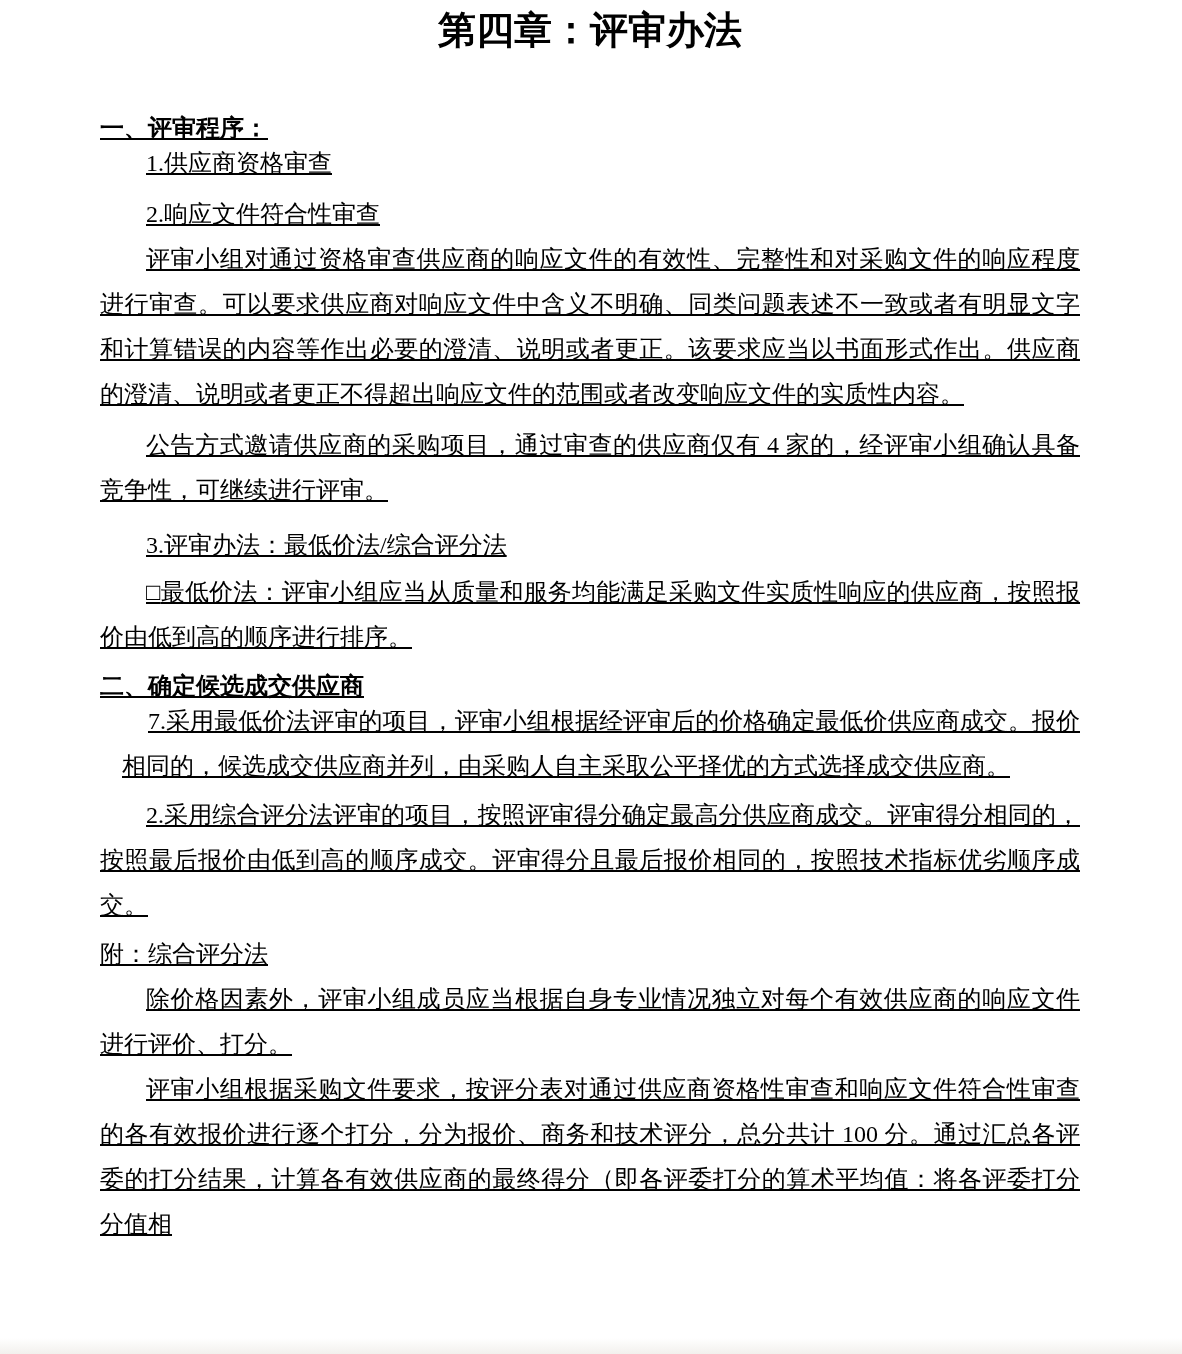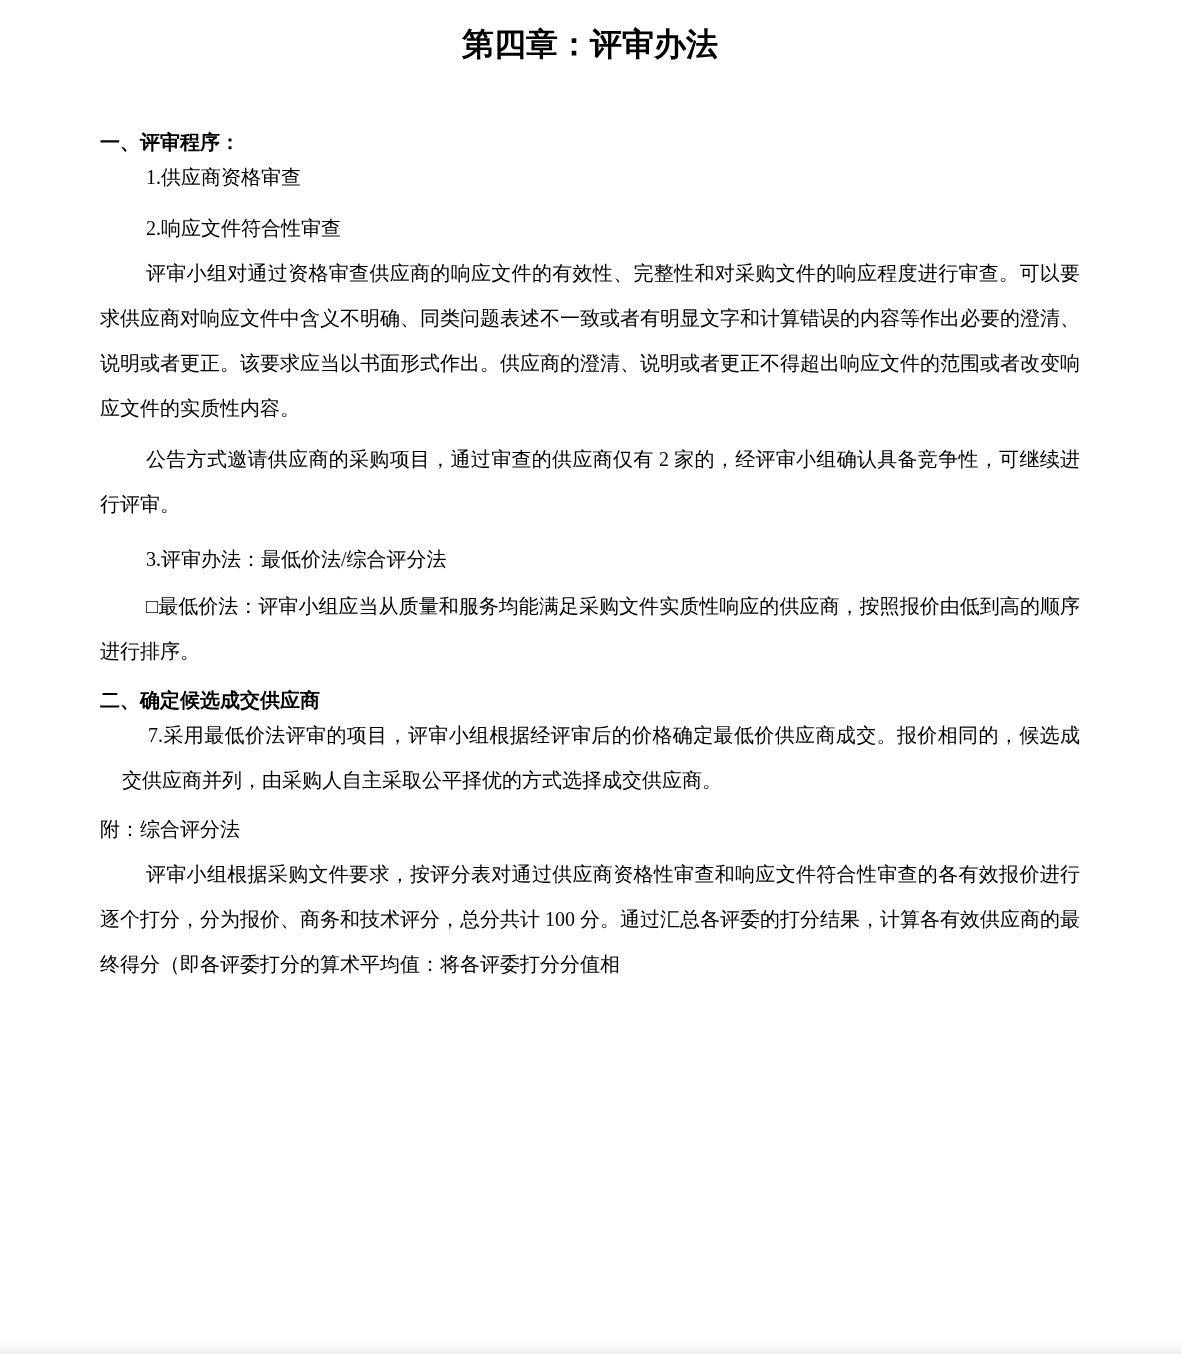--- a/index.html
+++ b/index.html
@@ -14,31 +14,32 @@
     font-family: "Liberation Serif", "DejaVu Serif", serif;
     overflow: hidden;
     position: relative;
   }
   .page {
     box-sizing: border-box;
     width: 1182px;
     padding: 6px 102px 0 100px;
   }
   .doc-title {
-    font-size: 32px;
+    font-size: 38px;
     font-weight: bold;
     line-height: 48px;
     text-align: center;
-    margin: 14px 0 52px 0;
+    margin: 0 0 52px 0;
   }
   p {
     margin: 0;
-    font-size: 20px;
+    font-size: 24px;
     line-height: 45px;
     word-break: break-all;
+    text-decoration: underline;
   }
   .sec {
     font-weight: bold;
   }
   .sub {
     text-indent: 46px;
   }
   .para {
     text-indent: 46px;
     text-align: justify;
@@ -71,32 +72,34 @@
 
   <p class="sec">一、评审程序：</p>
 
   <p class="sub mtneg">1.供应商资格审查</p>
 
 
   <p class="sub mt6">2.响应文件符合性审查</p>
 
   <p class="para">评审小组对通过资格审查供应商的响应文件的有效性、完整性和对采购文件的响应程度进行审查。可以要求供应商对响应文件中含义不明确、同类问题表述不一致或者有明显文字和计算错误的内容等作出必要的澄清、说明或者更正。该要求应当以书面形式作出。供应商的澄清、说明或者更正不得超出响应文件的范围或者改变响应文件的实质性内容。</p>
 
-  <p class="para mt6">公告方式邀请供应商的采购项目，通过审查的供应商仅有 2 家的，经评审小组确认具备竞争性，可继续进行评审。</p>
+  <p class="para mt6">公告方式邀请供应商的采购项目，通过审查的供应商仅有 4 家的，经评审小组确认具备竞争性，可继续进行评审。</p>
 
   <p class="sub mt10">3.评审办法：最低价法/综合评分法</p>
 
   <p class="para mt2"><span>□</span><span>最低价法：评审小组应当从质量和服务均能满足采购文件实质性响应的供应商，按照报价由低到高的顺序进行排序。</span></p>
 
 
   <p class="sec mt4">二、确定候选成交供应商</p>
 
   <p class="hang mtneg">7.采用最低价法评审的项目，评审小组根据经评审后的价格确定最低价供应商成交。报价相同的，候选成交供应商并列，由采购人自主采取公平择优的方式选择成交供应商。</p>
 
+  <p class="para mt4">2.采用综合评分法评审的项目，按照评审得分确定最高分供应商成交。评审得分相同的，按照最后报价由低到高的顺序成交。评审得分且最后报价相同的，按照技术指标优劣顺序成交。</p>
 
   <p class="mt4">附：综合评分法</p>
 
+  <p class="para">除价格因素外，评审小组成员应当根据自身专业情况独立对每个有效供应商的响应文件进行评价、打分。</p>
 
   <p class="para">评审小组根据采购文件要求，按评分表对通过供应商资格性审查和响应文件符合性审查的各有效报价进行逐个打分，分为报价、商务和技术评分，总分共计 100 分。通过汇总各评委的打分结果，计算各有效供应商的最终得分（即各评委打分的算术平均值：将各评委打分分值相</p>
 
 </div>
 
 <div class="page-edge"></div>
 
 </body></html>

